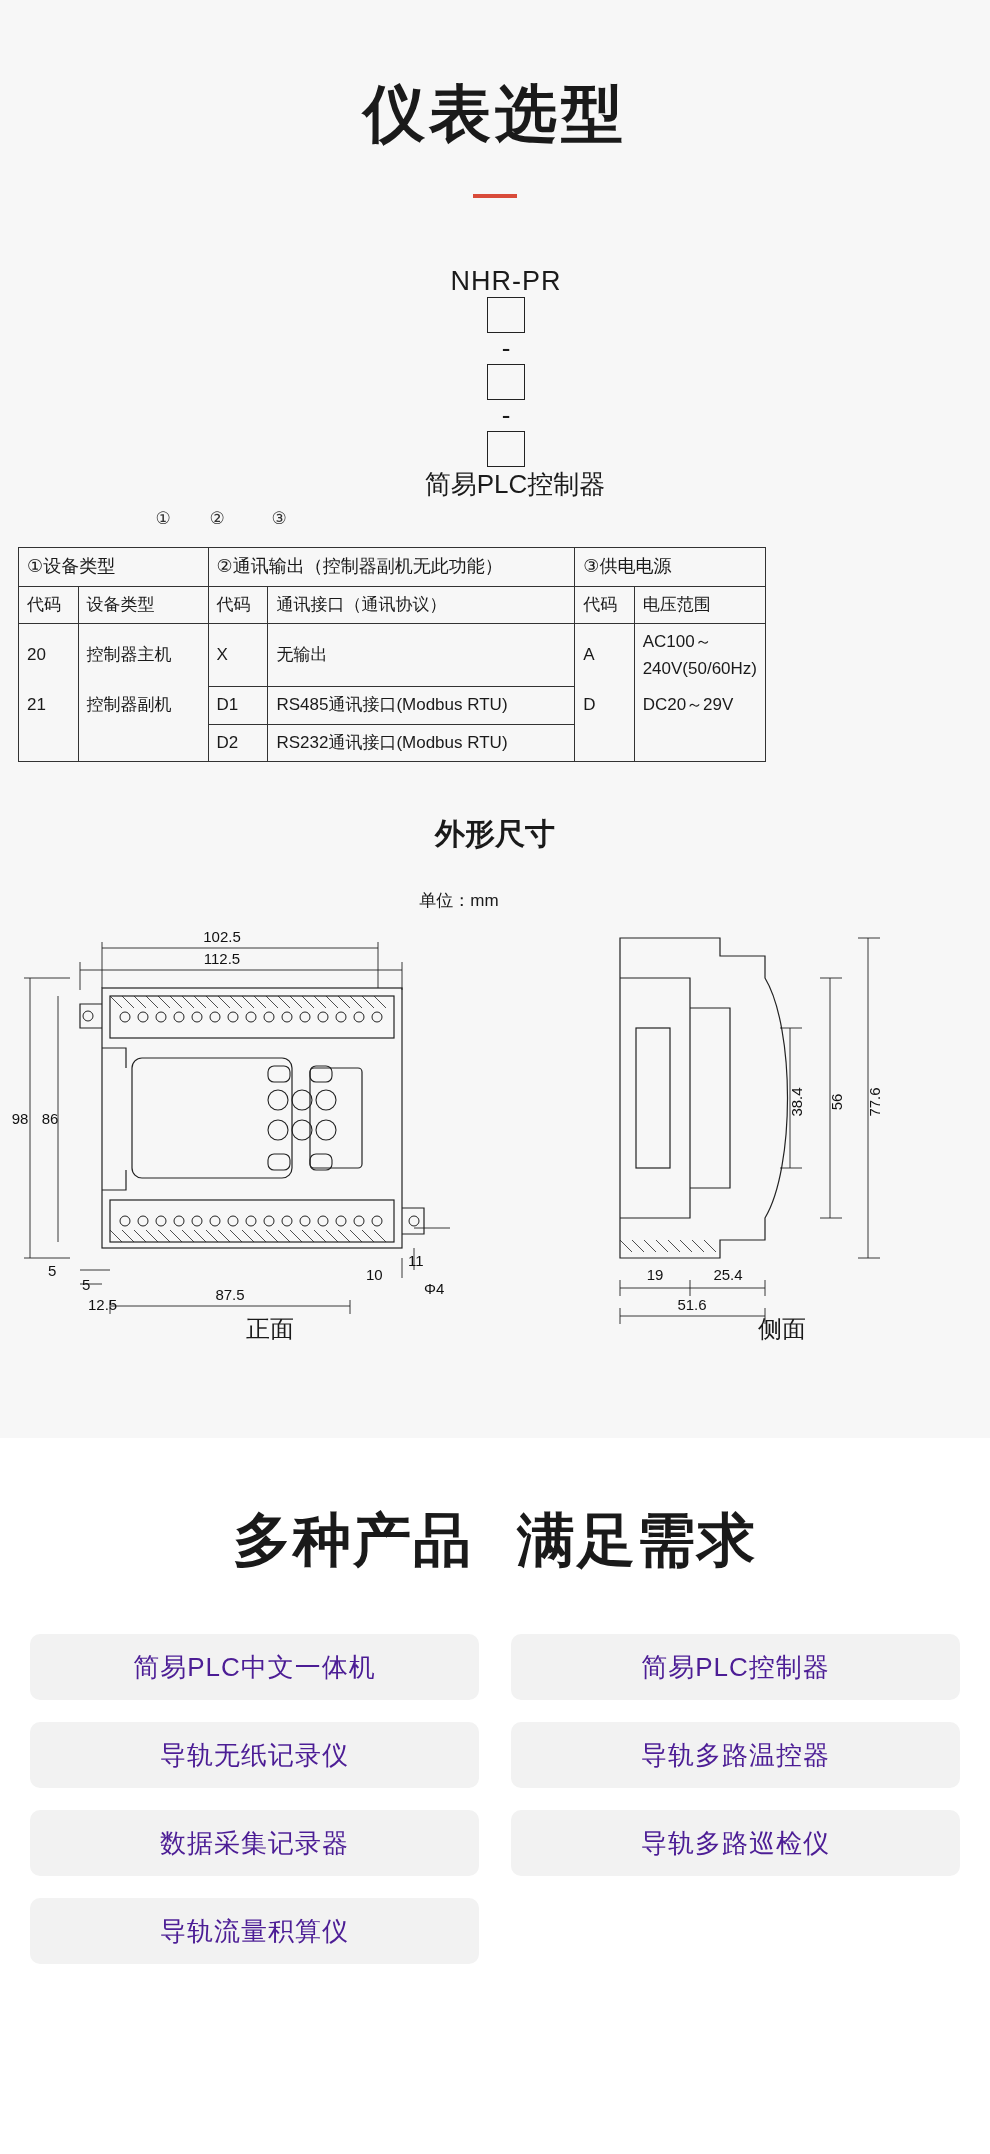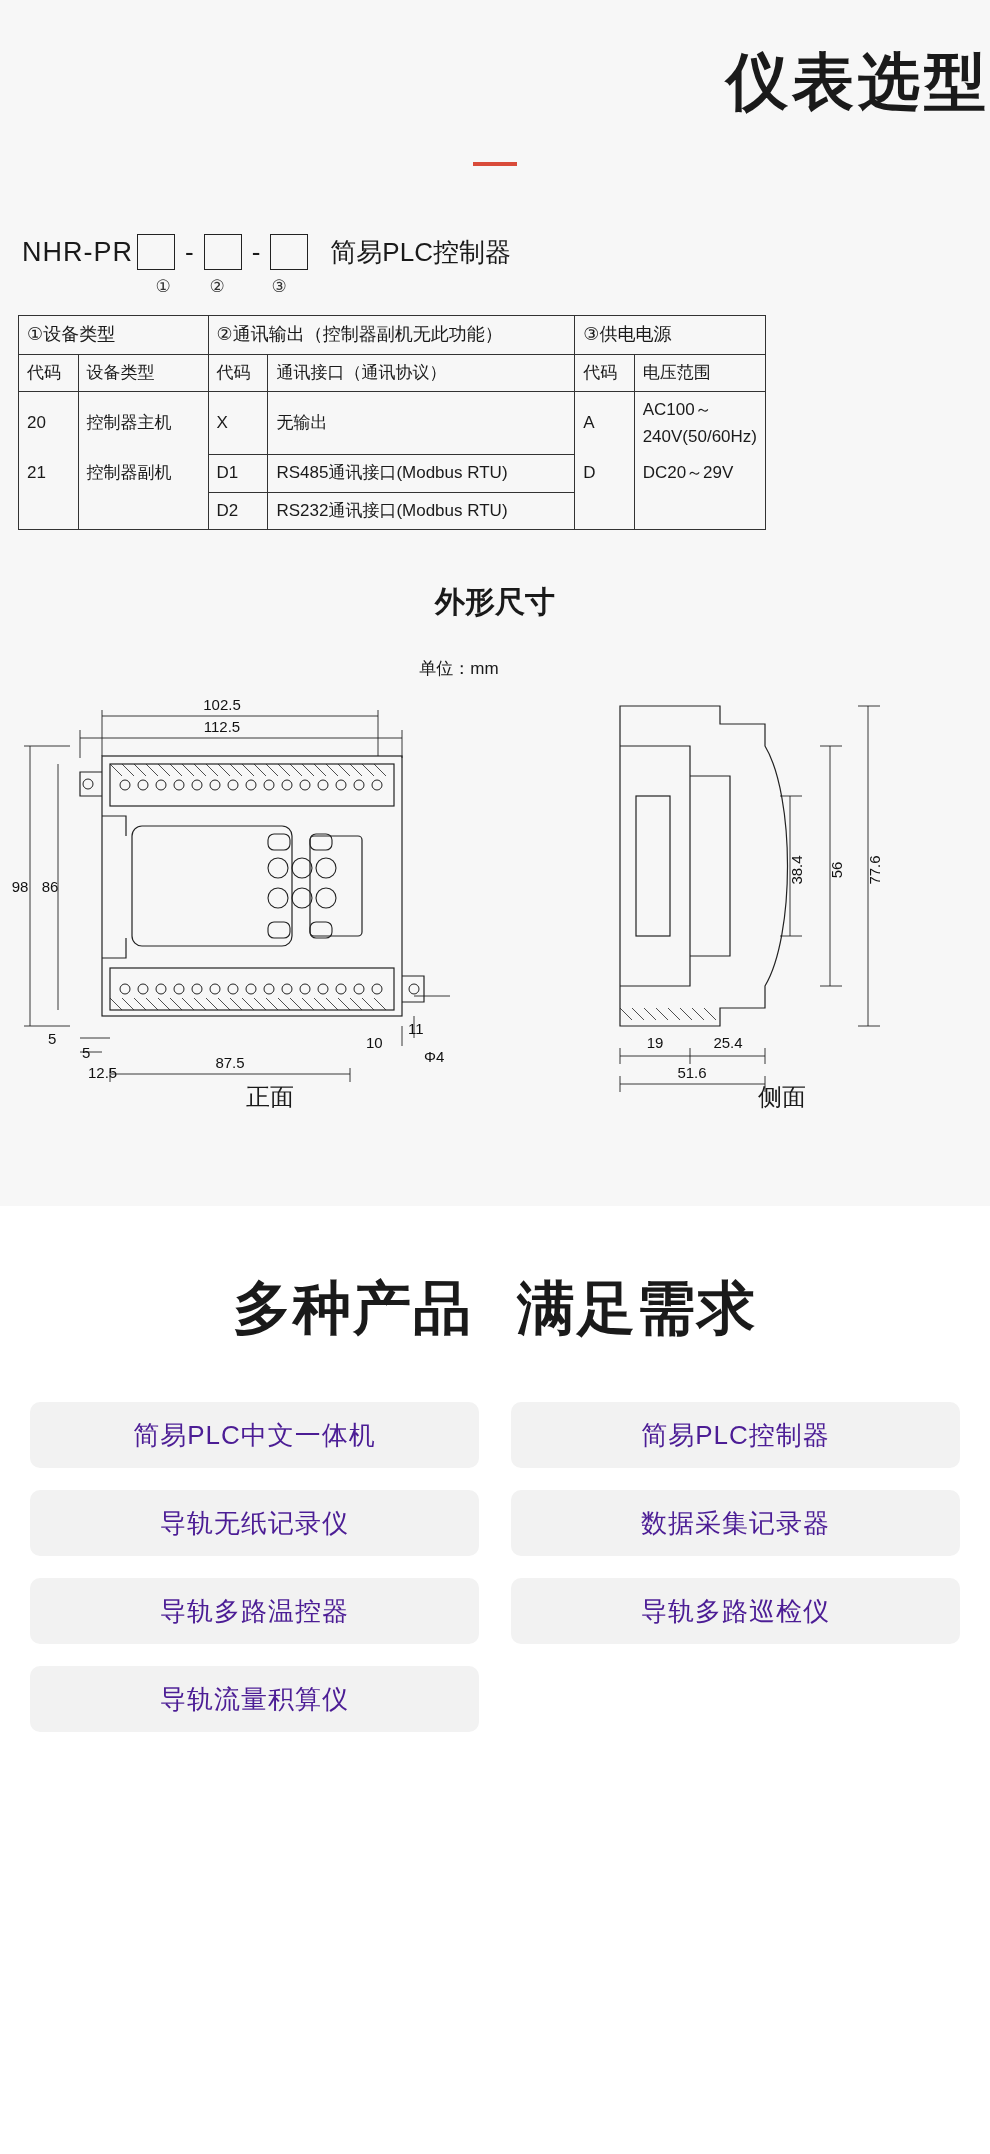--- a/index.html
+++ b/index.html
@@ -8,38 +8,39 @@
     width: 990px;
     background: #ffffff;
     font-family: "Liberation Sans", "DejaVu Sans", sans-serif;
     color: #1a1a1a;
   }
   .page { width: 990px; position: relative; }
 
   
   .sec-selection { background: #f7f7f7; padding: 40px 0 50px 0; }
   .main-title {
-    text-align: right;
+    text-align: center;
     font-size: 62px;
     font-weight: bold;
     letter-spacing: 4px;
     color: #1a1a1a;
-    margin: 0 0 0 0;
+    margin: 32px 0 0 0;
   }
   .title-rule {
     width: 44px; height: 4px; background: #d94b3a;
     margin: 38px auto 0 auto;
   }
 
   
   .model-row {
     display: flex;
     align-items: center;
     margin: 68px 0 0 22px;
     font-size: 27px;
+    flex-direction: column;
   }
   .model-prefix { font-size: 27px; letter-spacing: 1px; }
   .code-box {
     width: 38px; height: 36px;
     border: 1.5px solid #222;
     background: transparent;
     margin: 0 4px;
   }
   .dash { font-size: 26px; padding: 0 6px; }
   .model-suffix { margin-left: 18px; font-size: 26px; }
@@ -358,20 +359,20 @@
 
   <section class="sec-products">
     <h2 class="sec2-title">
       <span>多种产品</span><span class="gap"></span><span>满足需求</span>
     </h2>
 
     <div class="prod-grid">
       <div class="prod-item">简易PLC中文一体机</div>
       <div class="prod-item">简易PLC控制器</div>
       <div class="prod-item">导轨无纸记录仪</div>
+      <div class="prod-item">导轨多路温控器</div>
       <div class="prod-item">数据采集记录器</div>
-      <div class="prod-item">导轨多路温控器</div>
       <div class="prod-item">导轨多路巡检仪</div>
       <div class="prod-item">导轨流量积算仪</div>
     </div>
   </section>
 
 </div>
 
 </body></html>

